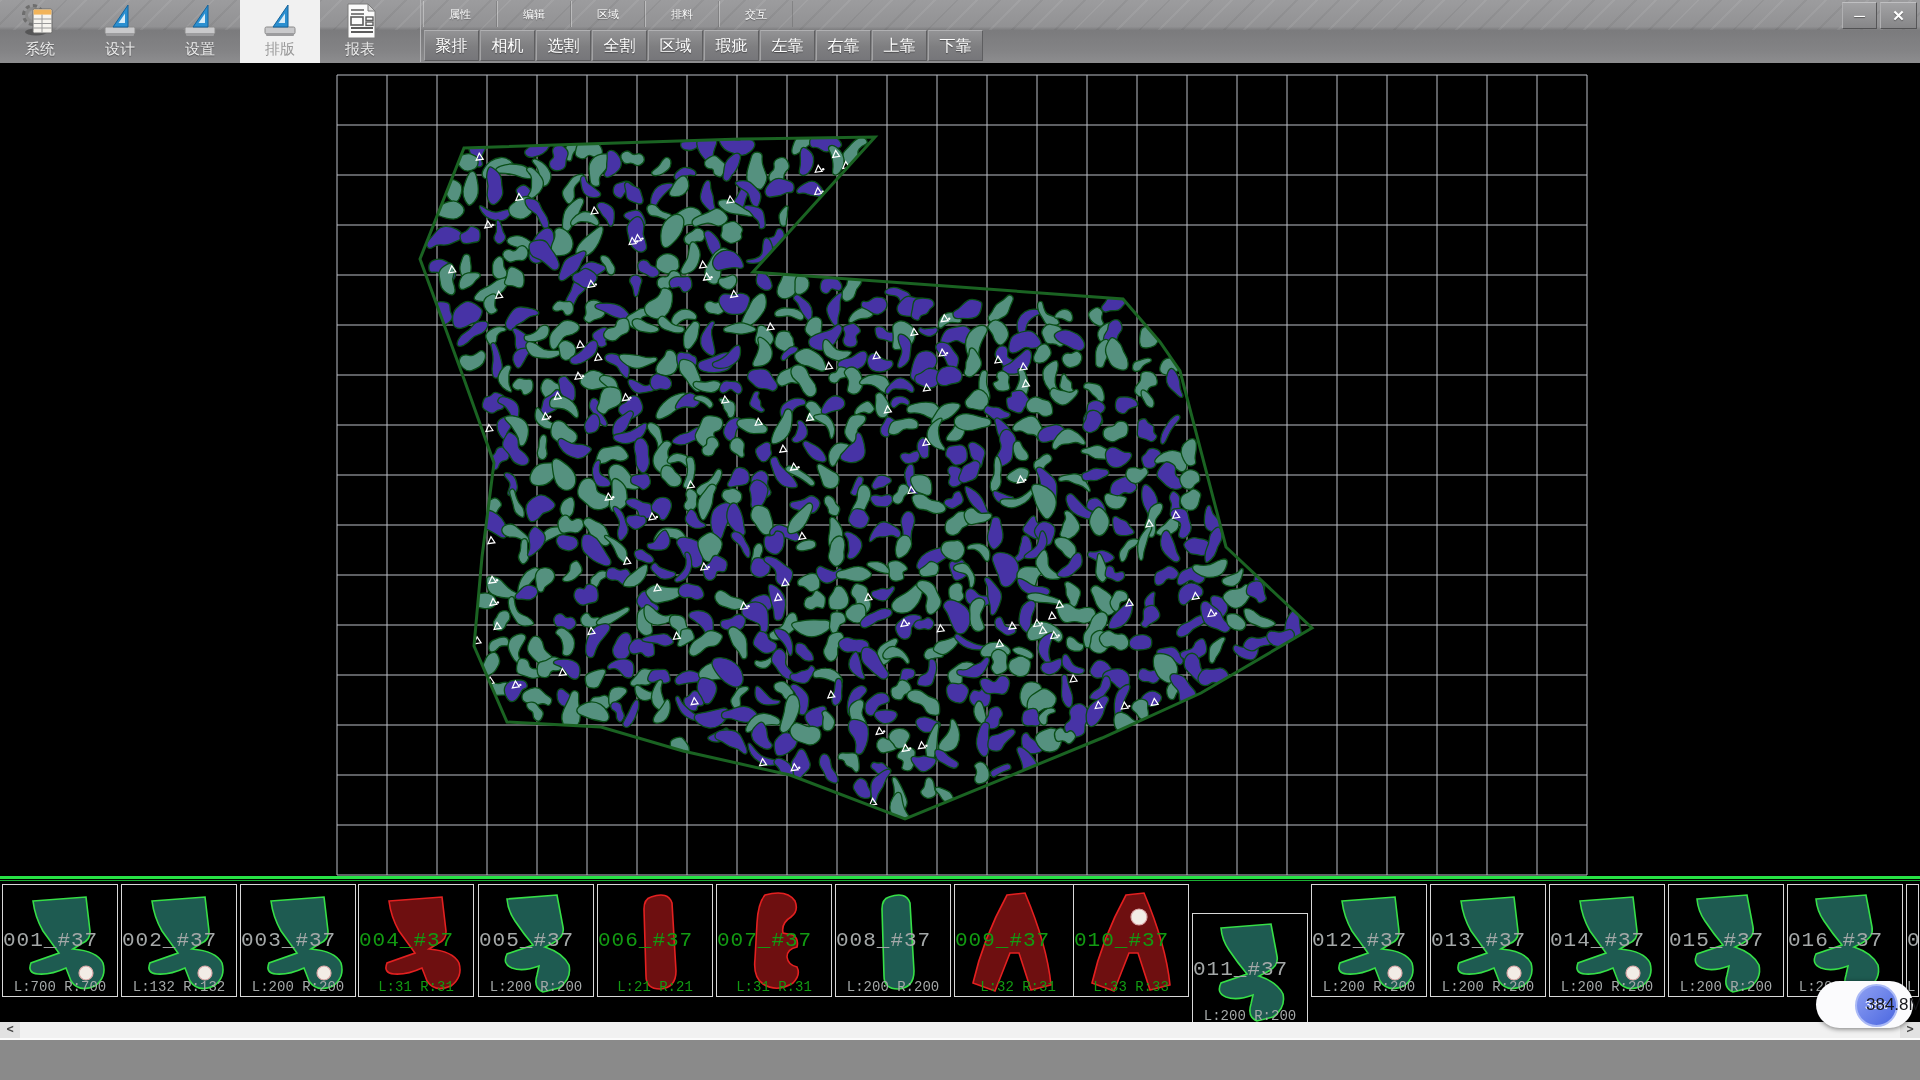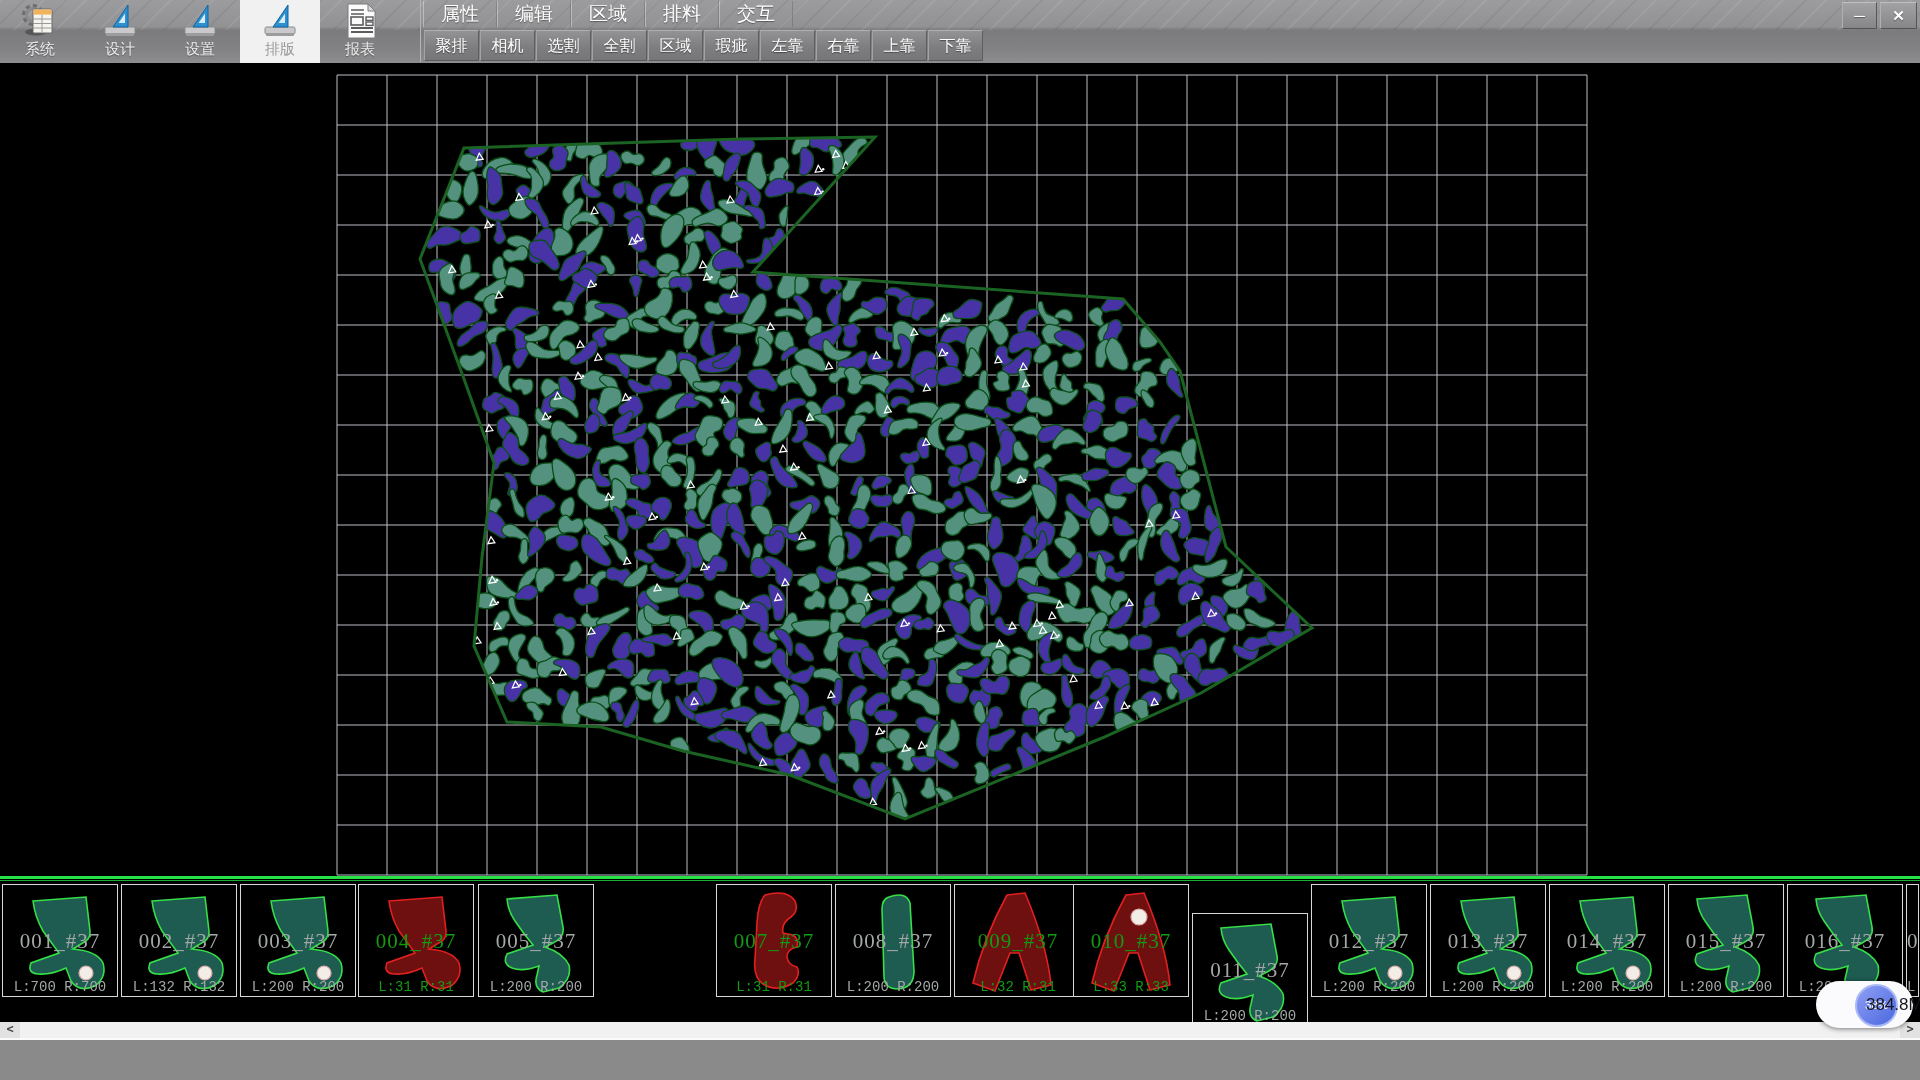--- a/index.html
+++ b/index.html
@@ -14,21 +14,21 @@
   .tabbar{position:absolute;left:0;top:0;height:63px;}
   .tab{position:absolute;top:0;width:80px;height:63px;display:flex;flex-direction:column;
        align-items:center;justify-content:flex-start;cursor:default;}
   .tab.selected{background:#f1f1f1;}
   .tab .ticon{width:40px;height:38px;margin-top:2px;}
   .tab .tlabel{font-size:15px;color:#ececec;text-shadow:0 1px 1px rgba(0,0,0,.35);line-height:18px;}
   .tab.selected .tlabel{color:#9a9a9a;text-shadow:none;}
   .vdivider{position:absolute;top:0;height:62px;width:1px;background:#b3b3b5;}
 
   .menubar{position:absolute;top:1px;height:27px;display:flex;}
-  .menuitem{width:72px;height:26px;line-height:26px;text-align:center;color:#fff;font-size:19px;
+  .menuitem{width:72px;height:26px;line-height:26px;text-align:center;color:#fff;font-size:11px;
     border-left:1px solid rgba(255,255,255,.35);border-right:1px solid rgba(90,90,90,.35);
     text-shadow:0 1px 1px rgba(0,0,0,.4);}
   .toolrow{position:absolute;top:30px;height:32px;display:flex;gap:1px;}
   .toolbtn{width:55px;height:31px;line-height:30px;text-align:center;color:#fff;font-size:16px;
     background:linear-gradient(#939395,#7e7e80 55%,#76767a);
     border-top:1px solid #b0b0b2;border-left:1px solid #a3a3a5;
     border-right:1px solid #5e5e60;border-bottom:1px solid #5a5a5c;
     text-shadow:0 1px 1px rgba(0,0,0,.45);box-sizing:border-box;}
   .winbtn{position:absolute;top:2px;height:27px;text-align:center;line-height:26px;color:#fff;
     font-size:15px;font-weight:bold;
@@ -41,22 +41,22 @@
   .canvasarea{position:absolute;left:0;top:63px;width:1920px;height:813px;background:#000;}
   .canvasarea svg{display:block;}
 
   
   .thumbstrip{position:absolute;left:0;top:876px;width:1920px;height:146px;background:#000;}
   .greenline1{position:absolute;left:0;top:0;width:1920px;height:3px;background:#27e245;}
   .greenline2{position:absolute;left:0;top:4px;width:1920px;height:1px;background:#1bae34;}
   .cell{position:absolute;top:8px;height:113px;width:116px;background:#000;
         border:1px solid #d9d9d9;box-sizing:border-box;overflow:hidden;}
   .cell svg{position:absolute;left:0;top:0;}
-  .cell .cname{position:absolute;left:0;top:44px;width:100%;text-align:center;
-    font-family:Liberation Serif, serif;font-size:21px;letter-spacing:1px;}
+  .cell .cname{position:absolute;left:0;top:44px;width:100%;
+    font-family:Liberation Mono, monospace;font-size:21px;letter-spacing:1px;}
   .cell .clr{position:absolute;left:0;bottom:1px;width:100%;text-align:center;
     font-family:"Liberation Mono",monospace;font-size:14px;}
   .lab-gray{color:#a4a8a8;}
   .lab-green{color:#129b12;}
 
   
   .pill{position:absolute;left:1816px;top:981px;width:97px;height:47px;border-radius:24px;
     background:#fbfbfd;box-shadow:0 1px 5px rgba(0,0,0,.5);z-index:30;}
   .pillcircle{position:absolute;left:3px;top:3px;width:39px;height:39px;border-radius:50%;
     background:linear-gradient(135deg,#8ea0f3,#4b67e0);border:2px solid #aab9f6;box-sizing:content-box;
@@ -997,20 +997,29 @@
       </div>
       <div class="cell" style="left: 478px; width: 116px;">
         <svg width="116" height="112" viewBox="0 0 100 112">
       <g transform="translate(0,2)">
             <path d="M20,12 L70,8 L76,40 Q78,50 66,56 L58,60 Q76,66 82,78 Q85,92 72,101 L56,105 Q46,101 50,88 L52,79 Q36,85 25,81 Q15,77 20,67 L46,58 Q36,46 28,34 Q21,24 20,12 Z" fill="#1e5b51" stroke="#36df47" stroke-width="1.6"></path>
           </g>
         </svg>
     <div class="cname lab-gray">005_#37</div>
     <div class="clr lab-gray">L:200 R:200</div>
       </div>
+      <div class="cell" style="left: 597px; width: 116px;">
+        <svg width="116" height="112" viewBox="0 0 100 112">
+      <g transform="translate(0,2)">
+            <path d="M45,10 Q62,4 66,16 L70,84 Q70,101 54,102 Q40,102 40,89 L38,22 Q38,12 45,10 Z" fill="#6e0f10" stroke="#e32020" stroke-width="1.6"></path>
+          </g>
+        </svg>
+    <div class="cname lab-green">006_#37</div>
+    <div class="clr lab-green">L:21 R:21</div>
+      </div>
       <div class="cell" style="left: 716px; width: 116px;">
         <svg width="116" height="112" viewBox="0 0 100 112">
       <g transform="translate(0,2)">
             <path d="M40,8 Q62,2 70,14 Q74,24 66,30 Q56,36 58,46 L68,48 Q74,52 72,60 Q62,62 62,70 Q63,78 72,80 Q76,88 68,96 Q52,106 38,97 Q28,90 30,72 L32,36 Q33,16 40,8 Z" fill="#6e0f10" stroke="#e32020" stroke-width="1.6"></path>
           </g>
         </svg>
     <div class="cname lab-green">007_#37</div>
     <div class="clr lab-green">L:31 R:31</div>
       </div>
       <div class="cell" style="left: 835px; width: 116px;">

